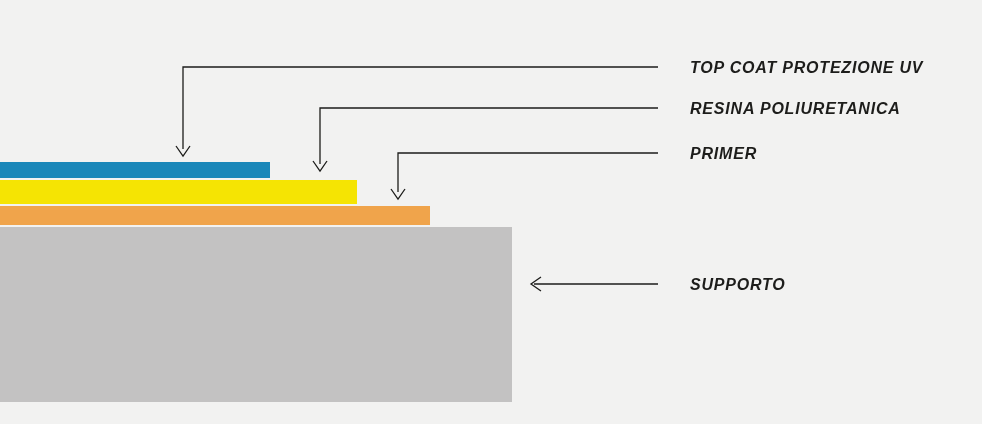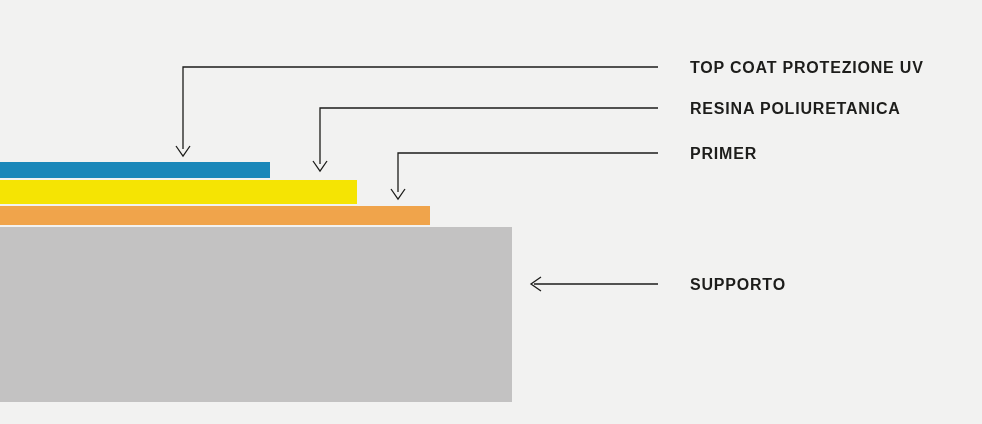--- a/index.html
+++ b/index.html
@@ -10,20 +10,21 @@
     width: 982px;
     height: 424px;
     background: #f2f2f1;
     font-family: "Liberation Sans", sans-serif;
     overflow: hidden;
   }
   .stage {
     position: relative;
     width: 982px;
     height: 424px;
+    font-style: italic;
   }
   svg {
     display: block;
   }
   text.layer-label {
     font-family: "Liberation Sans", sans-serif;
     font-size: 16px;
     font-weight: bold;
     letter-spacing: 0.8px;
   }

